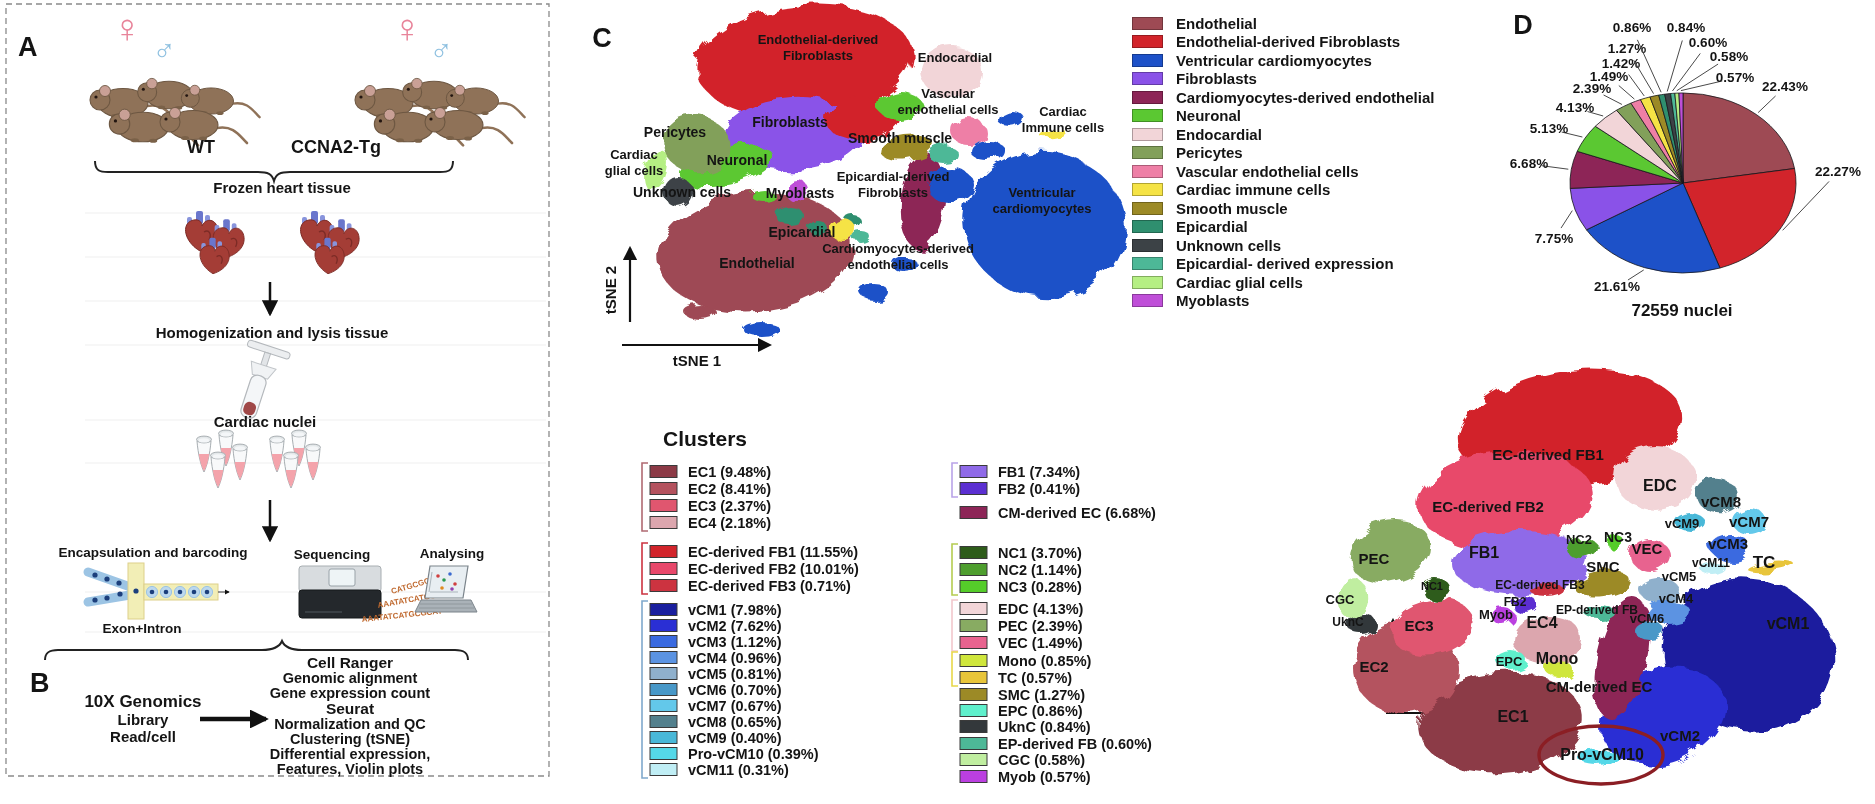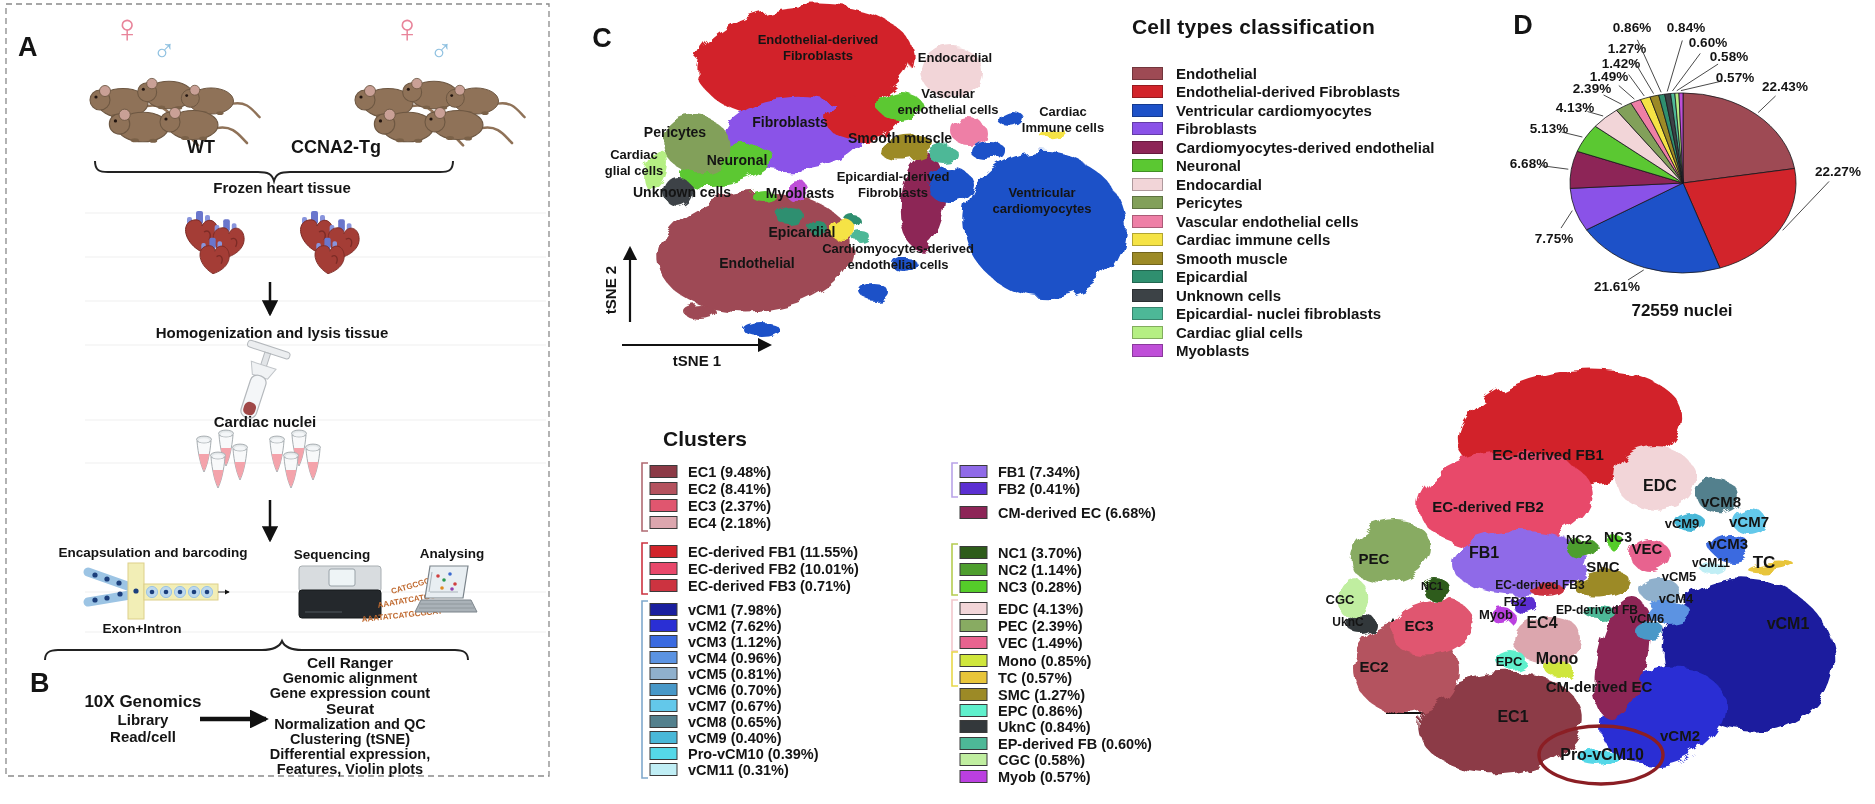--- a/index.html
+++ b/index.html
@@ -579,21 +579,20 @@
       <text text-anchor="middle" font-size="16" font-weight="700" fill="#141414" x="1602" y="760">Pro-vCM10</text>
       <text text-anchor="middle" font-size="15" font-weight="700" fill="#141414" x="1374" y="564">PEC</text>
       <text text-anchor="middle" font-size="13" font-weight="700" fill="#141414" x="1340" y="604">CGC</text>
       <text text-anchor="middle" font-size="12" font-weight="700" fill="#141414" x="1348" y="626">UknC</text>
       <text text-anchor="middle" font-size="15" font-weight="700" fill="#141414" x="1419" y="631">EC3</text>
       <text text-anchor="middle" font-size="15" font-weight="700" fill="#141414" x="1374" y="672">EC2</text>
       <text text-anchor="middle" font-size="11" font-weight="700" fill="#141414" x="1432" y="590">NC1</text>
     </svg>
 
   <div class="ctl">
-    <h3>Cell types classification</h3>
     <ul>
         <li>
           <span class="sw" style="background: rgb(158, 74, 84);"></span>
           <span class="lb">Endothelial</span>
         </li>
         <li>
           <span class="sw" style="background: rgb(210, 36, 43);"></span>
           <span class="lb">Endothelial-derived Fibroblasts</span>
         </li>
         <li>
@@ -635,21 +634,21 @@
         <li>
           <span class="sw" style="background: rgb(47, 143, 111);"></span>
           <span class="lb">Epicardial</span>
         </li>
         <li>
           <span class="sw" style="background: rgb(60, 66, 70);"></span>
           <span class="lb">Unknown cells</span>
         </li>
         <li>
           <span class="sw" style="background: rgb(77, 184, 151);"></span>
-          <span class="lb">Epicardial- nuclei fibroblasts</span>
+          <span class="lb">Epicardial- derived expression</span>
         </li>
         <li>
           <span class="sw" style="background: rgb(181, 239, 131);"></span>
           <span class="lb">Cardiac glial cells</span>
         </li>
         <li>
           <span class="sw" style="background: rgb(191, 79, 216);"></span>
           <span class="lb">Myoblasts</span>
         </li>
       </ul>

